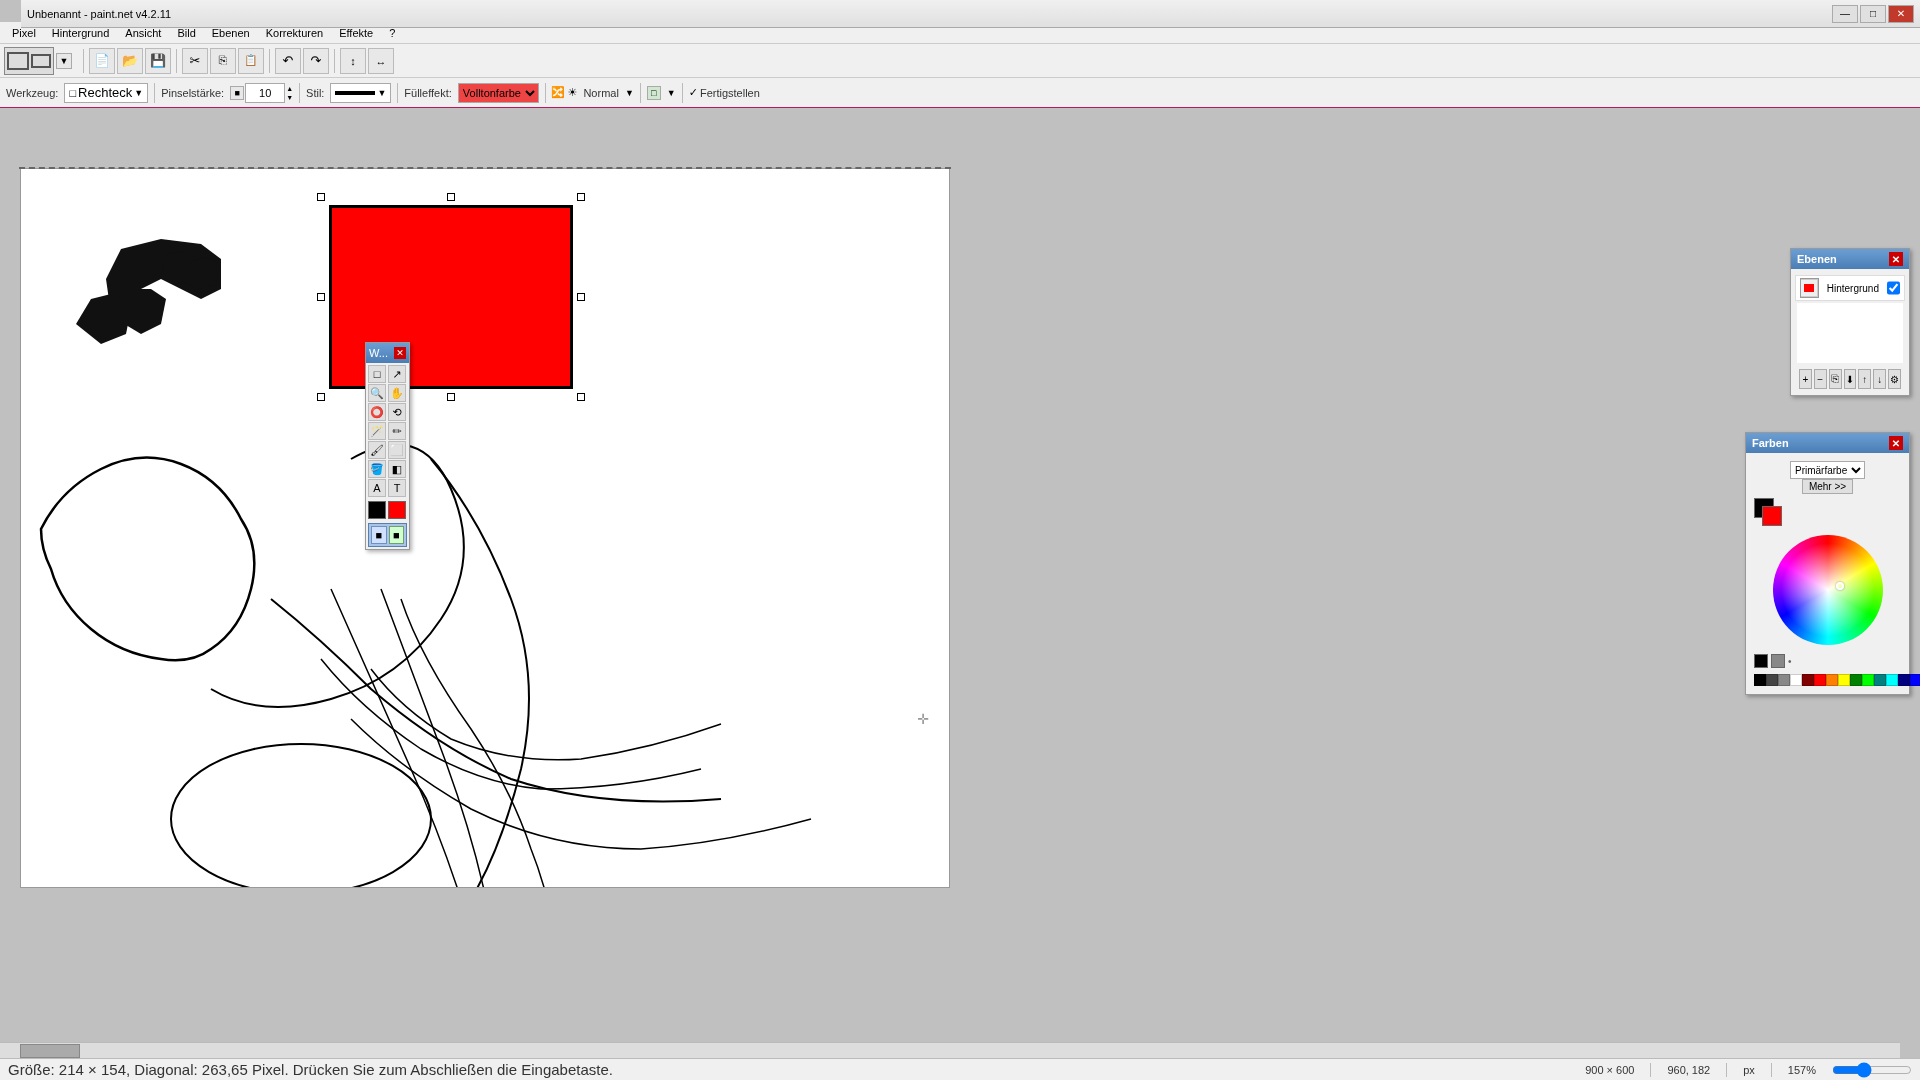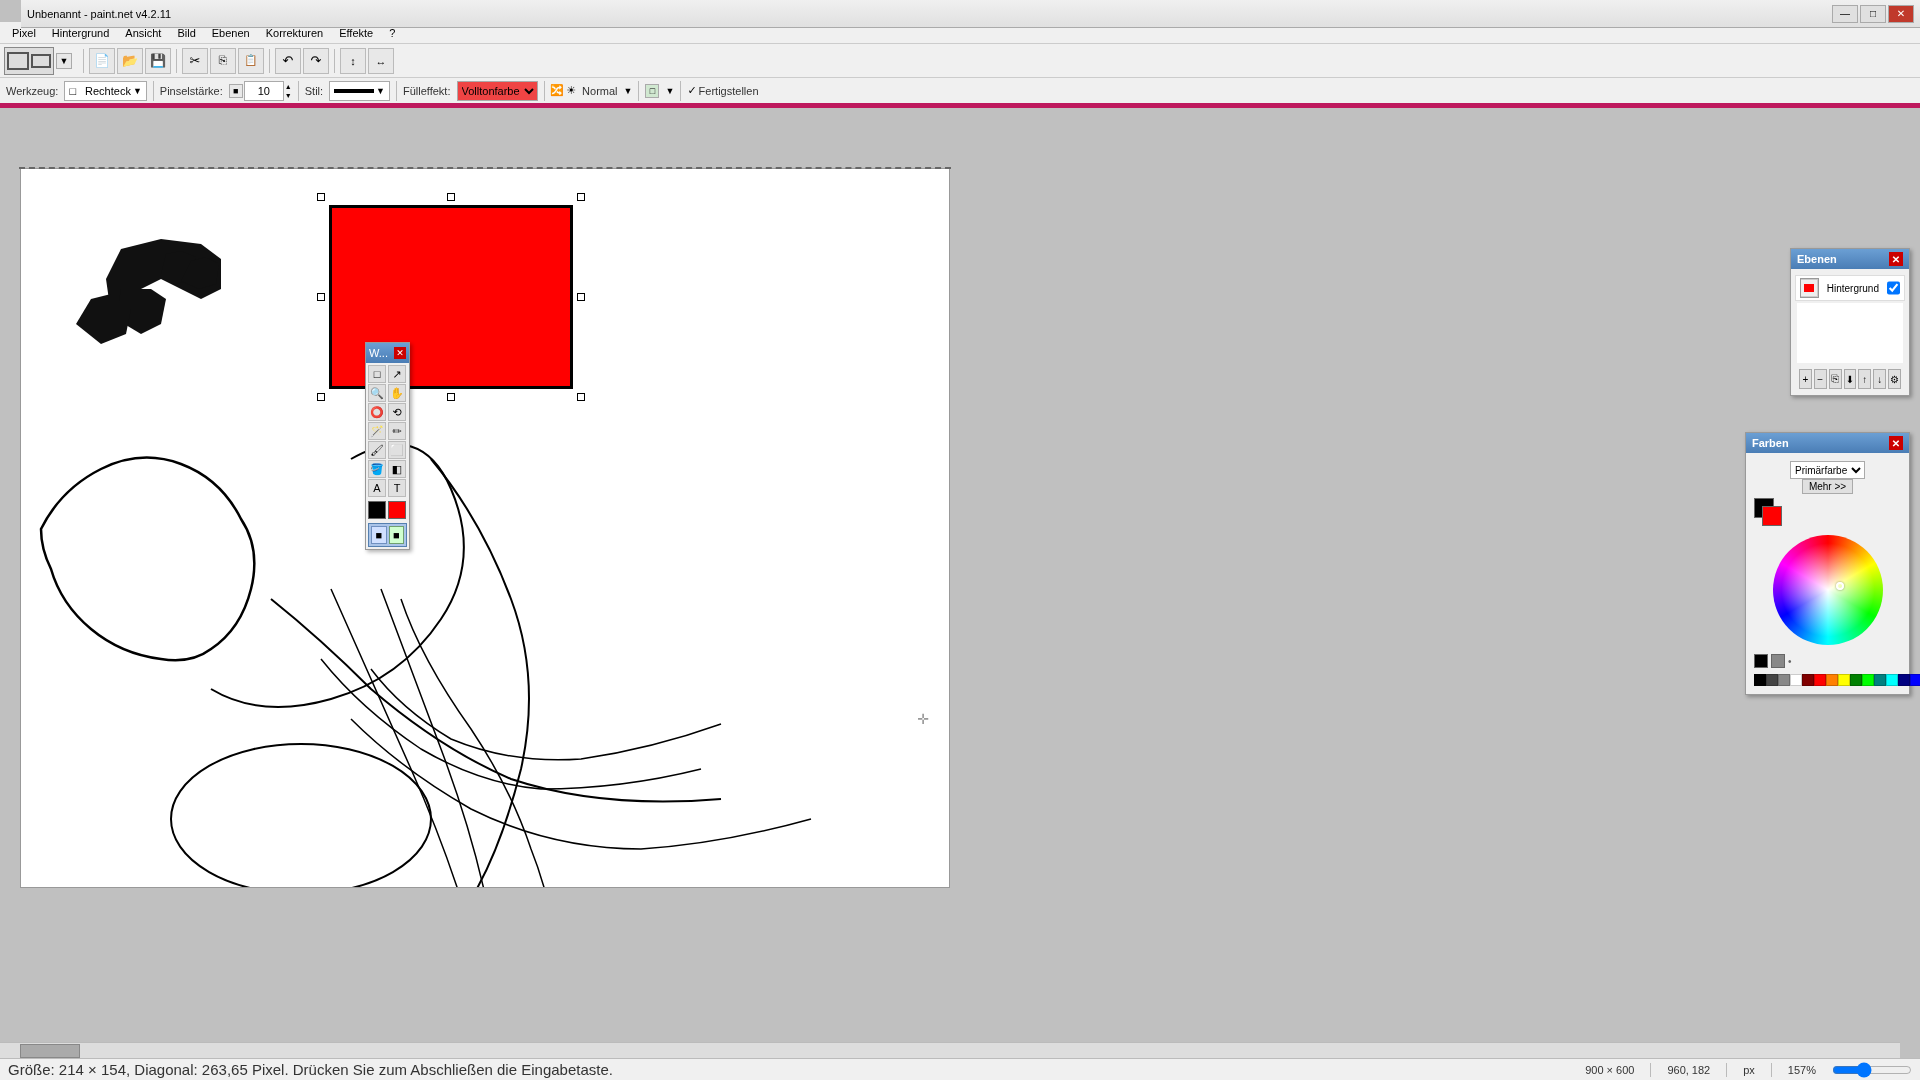--- a/index.html
+++ b/index.html
@@ -69,21 +69,21 @@
       font-size: 13px;
     }
     .tb-sep { width: 1px; height: 24px; background: #bbb; margin: 0 3px; }
 
     
     #toolbar2 {
       position: absolute;
       top: 78px; left: 0; right: 0;
       height: 30px;
       background: #f0f0f0;
-      border-bottom: 5px solid #be185d;
+      border-bottom: 1px solid #be185d;
       display: flex;
       align-items: center;
       padding: 2px 6px;
       gap: 6px;
       z-index: 97;
     }
     .opt-label { font-size: 11px; color: #333; }
     .opt-select {
       height: 20px;
       font-size: 11px;
@@ -496,21 +496,21 @@
   <div class="tb-btn">↷</div>
   <div class="tb-sep"></div>
   <div class="tb-btn" style="font-size:11px;">↕</div>
   <div class="tb-btn" style="font-size:11px;">↔</div>
 </div>
 
 <div id="toolbar2">
   <span class="opt-label">Werkzeug:</span>
   <div style="display:flex;align-items:center;border:1px solid #aaa;background:#fff;height:20px;padding:0 4px;gap:2px;">
     <span style="font-size:11px;">□</span>
-    <span style="font-size:11px;margin-left:7px;">Rechteck</span>
+    <span style="font-size:13px;">Rechteck</span>
     <span style="font-size:9px;">▼</span>
   </div>
   <div class="opt-sep"></div>
   <span class="opt-label">Pinselstärke:</span>
   <div style="display:flex;align-items:center;gap:1px;">
     <div style="width:14px;height:14px;border:1px solid #aaa;display:flex;align-items:center;justify-content:center;font-size:9px;background:#e8e8e8;cursor:pointer;">■</div>
     <input class="opt-input" type="text" value="10" style="">
     <div style="display:flex;flex-direction:column;">
       <div style="font-size:7px;cursor:pointer;line-height:9px;">▲</div>
       <div style="font-size:7px;cursor:pointer;line-height:9px;">▼</div>

